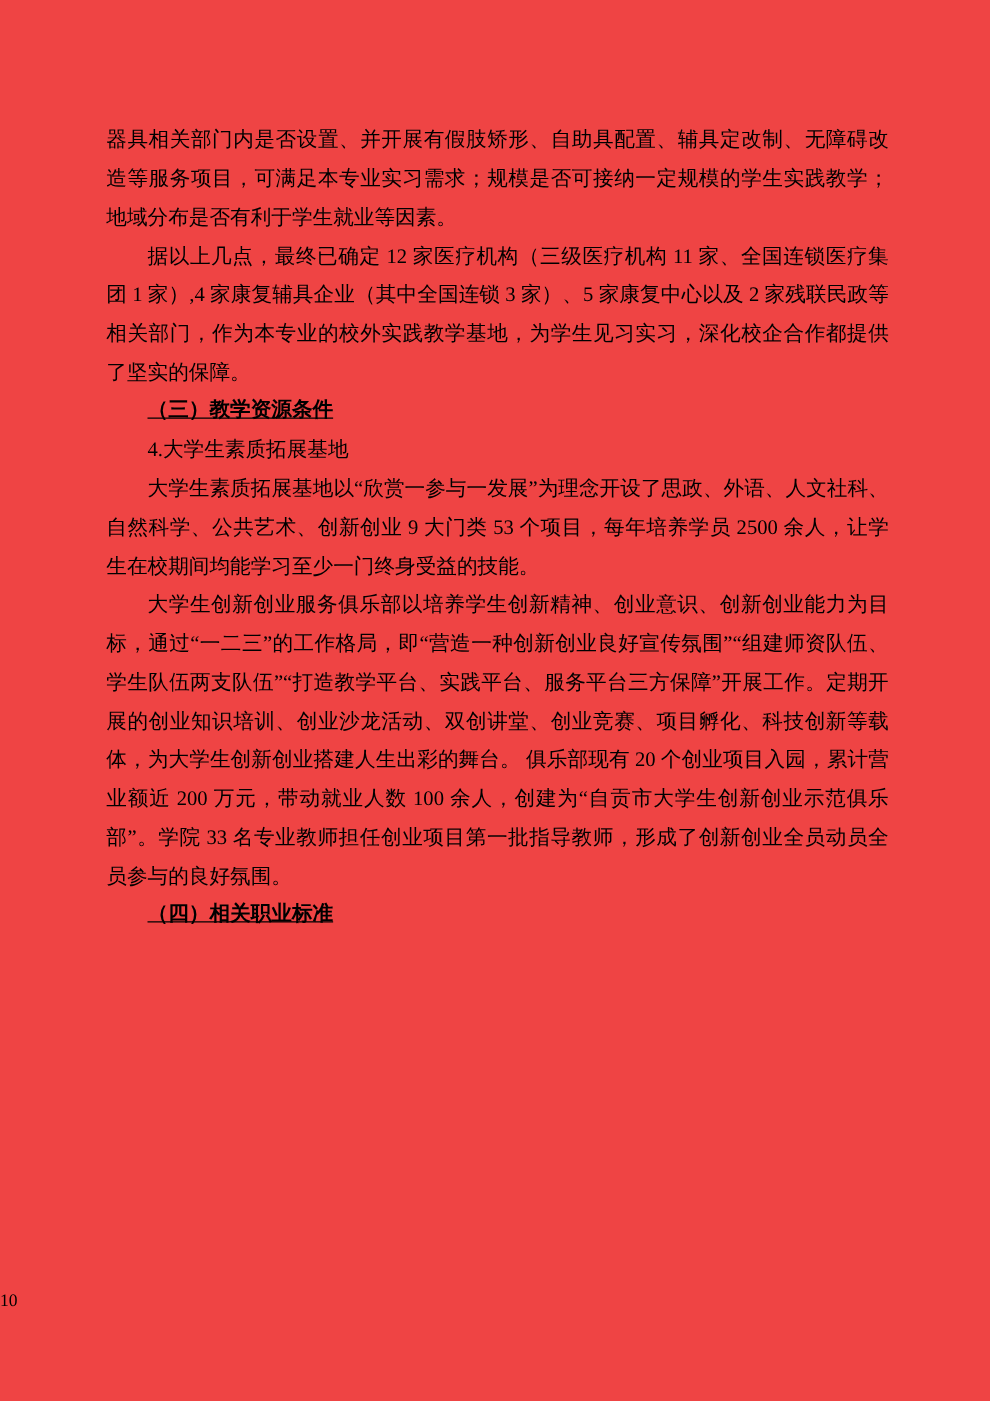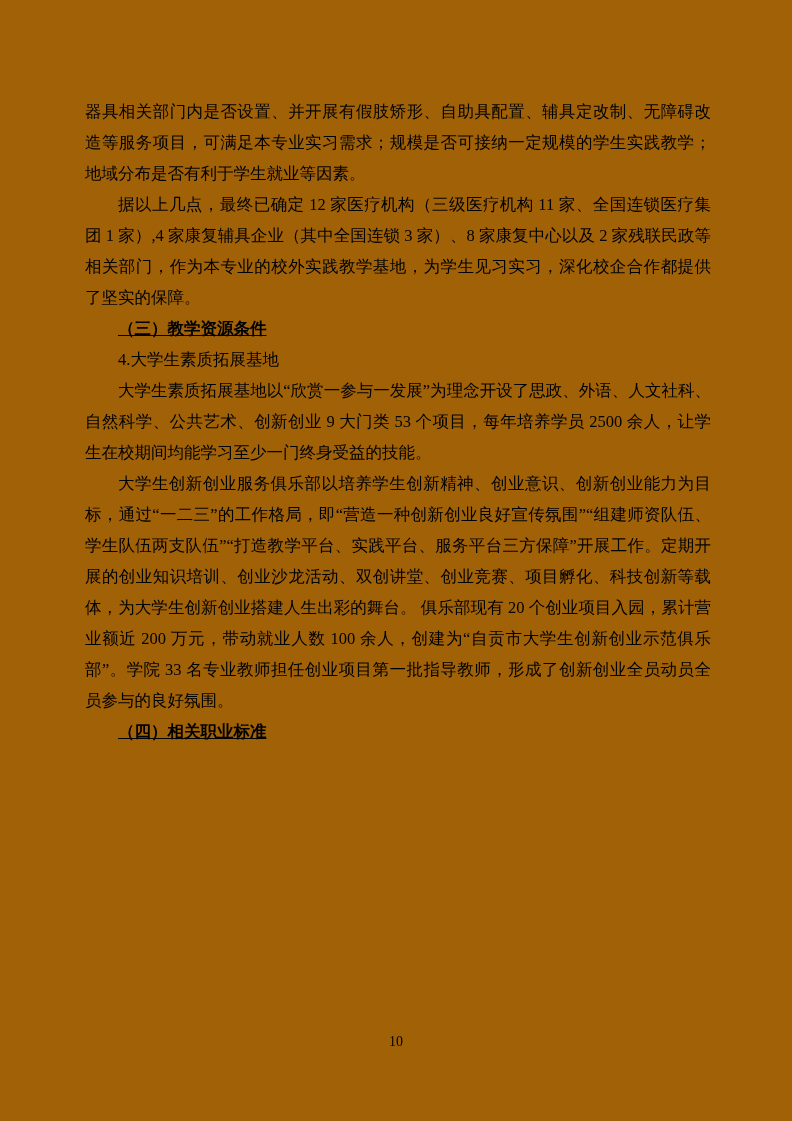--- a/index.html
+++ b/index.html
@@ -8,21 +8,21 @@
     height: 1121px;
     background: #ffffff;
     position: relative;
     overflow: hidden;
     color: #000000;
     font-family: "Liberation Serif", "DejaVu Serif", serif;
   }
   .page {
     position: absolute;
     inset: 0;
-    background: #a16207;
+    background: #ef4444;
   }
   .content {
     position: absolute;
     left: 85px;
     top: 96px;
     width: 626px;
     font-size: 16.5px;
     line-height: 31px;
     text-align: justify;
     word-break: break-all;
@@ -36,33 +36,33 @@
     font-weight: 700;
     font-size: 16.5px;
     font-family: "Liberation Sans", "DejaVu Sans", sans-serif;
     text-decoration: underline;
   }
   .page-footer {
     position: absolute;
     top: 1032px;
     left: 0;
     width: 792px;
-    text-align: center;
+    text-align: left;
     font-size: 14px;
     line-height: 20px;
     font-family: "Liberation Serif", "DejaVu Serif", serif;
   }
 </style>
 </head>
 <body>
 
 <div class="page">
   <main class="content">
     <p class="para">器具相关部门内是否设置、并开展有假肢矫形、自助具配置、辅具定改制、无障碍改造等服务项目，可满足本专业实习需求；规模是否可接纳一定规模的学生实践教学；地域分布是否有利于学生就业等因素。</p>
-    <p class="para indent">据以上几点，最终已确定 12 家医疗机构（三级医疗机构 11 家、全国连锁医疗集团 1 家）,4 家康复辅具企业（其中全国连锁 3 家）、8 家康复中心以及 2 家残联民政等相关部门，作为本专业的校外实践教学基地，为学生见习实习，深化校企合作都提供了坚实的保障。</p>
+    <p class="para indent">据以上几点，最终已确定 12 家医疗机构（三级医疗机构 11 家、全国连锁医疗集团 1 家）,4 家康复辅具企业（其中全国连锁 3 家）、5 家康复中心以及 2 家残联民政等相关部门，作为本专业的校外实践教学基地，为学生见习实习，深化校企合作都提供了坚实的保障。</p>
     <h3 class="heading indent">（三）教学资源条件</h3>
     <p class="subheading indent">4.大学生素质拓展基地</p>
     <p class="para indent">大学生素质拓展基地以“欣赏一参与一发展”为理念开设了思政、外语、人文社科、自然科学、公共艺术、创新创业 9 大门类 53 个项目，每年培养学员 2500 余人，让学生在校期间均能学习至少一门终身受益的技能。</p>
     <p class="para indent">大学生创新创业服务俱乐部以培养学生创新精神、创业意识、创新创业能力为目标，通过“一二三”的工作格局，即“营造一种创新创业良好宣传氛围”“组建师资队伍、学生队伍两支队伍”“打造教学平台、实践平台、服务平台三方保障”开展工作。定期开展的创业知识培训、创业沙龙活动、双创讲堂、创业竞赛、项目孵化、科技创新等载体，为大学生创新创业搭建人生出彩的舞台。 俱乐部现有 20 个创业项目入园，累计营业额近 200 万元，带动就业人数 100 余人，创建为“自贡市大学生创新创业示范俱乐部”。学院 33 名专业教师担任创业项目第一批指导教师，形成了创新创业全员动员全员参与的良好氛围。</p>
     <h3 class="heading indent">（四）相关职业标准</h3>
   </main>
   <footer class="page-footer">10</footer>
 </div>
 
 </body></html>

